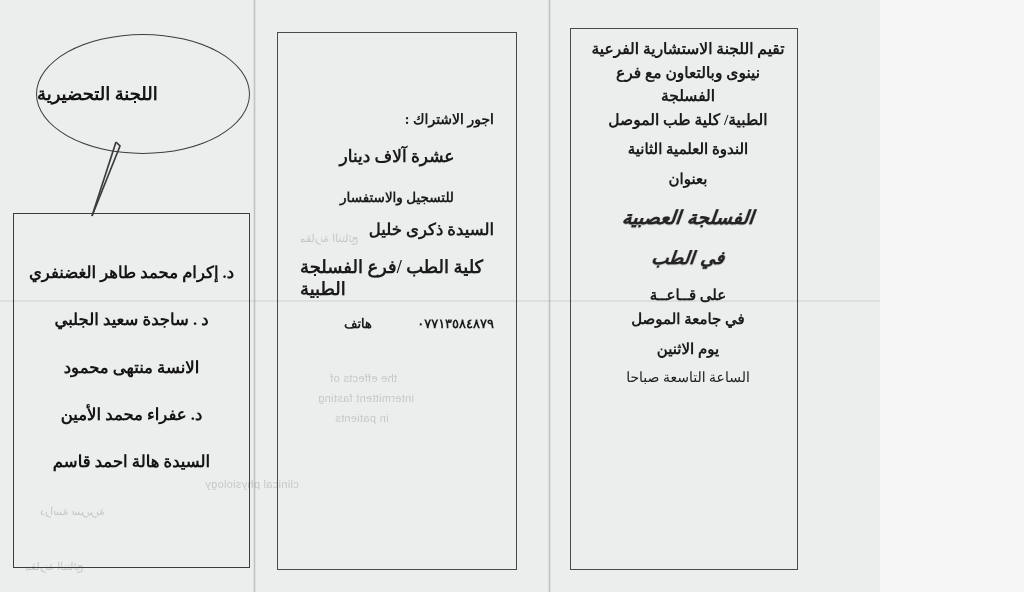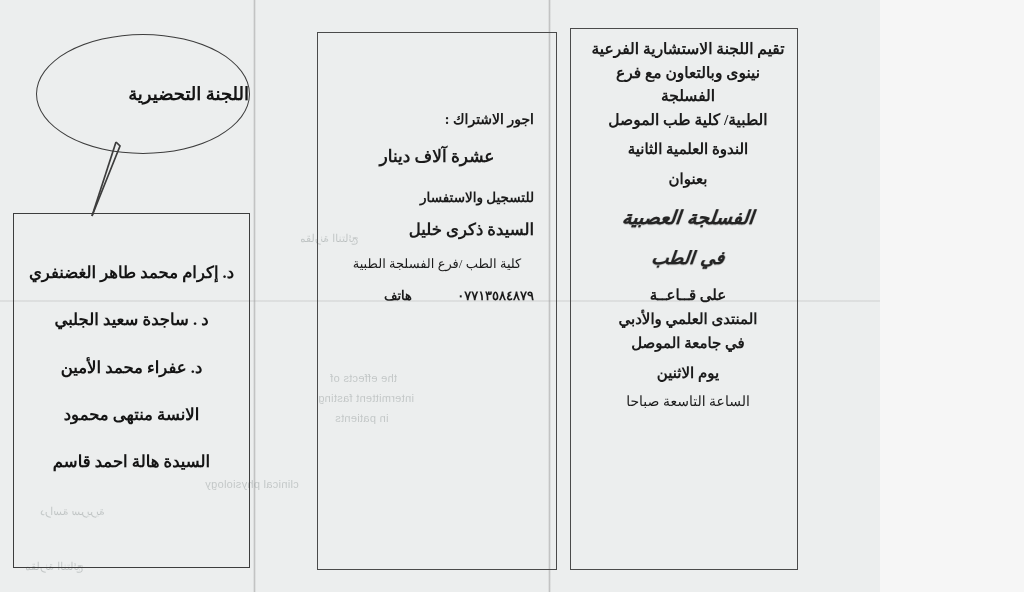--- a/index.html
+++ b/index.html
@@ -121,52 +121,51 @@
   
   #panel-mid {
     position: absolute;
     left: 277px;
     top: 32px;
     width: 240px;
     height: 538px;
     border: 1.6px solid #4a4a4a;
     box-sizing: border-box;
     color: #1b1b1b;
-    margin-left: 40px;
   }
   #panel-mid .inner {
     padding: 78px 22px 0 22px;
     text-align: right;
   }
   .mid-label {
     font-size: 14px;
     font-weight: bold;
     margin-bottom: 18px;
   }
   .mid-big {
     font-size: 17px;
     font-weight: bold;
     text-align: center;
     margin-bottom: 22px;
   }
   .mid-note {
     font-size: 13.5px;
     font-weight: bold;
-    text-align: right;
+    text-align: center;
     margin-bottom: 14px;
   }
   .mid-name {
     font-size: 16.5px;
     font-weight: bold;
     margin-bottom: 16px;
   }
   .mid-dept {
-    font-size: 13px;
-    font-weight: normal;
-    text-align: center;
+    font-size: 18px;
+    font-weight: bold;
+    text-align: left;
     margin-bottom: 16px;
   }
   .mid-phone {
     font-size: 13px;
     font-weight: bold;
     text-align: right;
     direction: rtl;
   }
   .mid-phone .digits { letter-spacing: 0.6px; }
   .mid-phone .lbl { margin-right: 42px; }
@@ -175,21 +174,21 @@
   #bubble {
     position: absolute;
     left: 36px;
     top: 34px;
     width: 212px;
     height: 118px;
     border: 1.7px solid #3d3d3d;
     border-radius: 50%;
     display: flex;
     align-items: center;
-    justify-content: flex-start;
+    justify-content: flex-end;
     color: #141414;
     font-size: 18px;
     font-weight: bold;
     background: transparent;
   }
   
   #tail {
     position: absolute;
     left: 86px;
     top: 140px;
@@ -245,21 +244,20 @@
     <div class="spacer-sm"></div>
     <div class="sub">الندوة العلمية الثانية</div>
     <div class="spacer-sm"></div>
     <div class="sub">بعنوان</div>
     <div class="spacer-md"></div>
     <div class="title-fancy">الفسلجة العصبية</div>
     <div class="spacer-md"></div>
     <div class="title-fancy small">في الطب</div>
     <div class="spacer-md"></div>
     <div class="sub">على  قــاعــة</div>
-    <div class="sub">المنتدى العلمي والأدبي</div>
     <div class="sub">في جامعة الموصل</div>
     <div class="spacer-sm"></div>
     <div class="sub">يوم  الاثنين</div>
     <div class="last">الساعة التاسعة صباحا</div>
   </div>
 
   <div id="panel-mid">
     <div class="inner">
       <div class="mid-label">اجور الاشتراك :</div>
       <div class="mid-big">عشرة آلاف دينار</div>
@@ -279,18 +277,18 @@
   <div id="tail">
     <svg width="42" height="78" viewBox="0 0 42 78" xmlns="http://www.w3.org/2000/svg">
       <path d="M30 2 L34 6 L6 76" fill="none" stroke="#3d3d3d" stroke-width="1.7"></path>
       <path d="M30 2 L6 76" fill="none" stroke="#3d3d3d" stroke-width="1.7"></path>
     </svg>
   </div>
 
   <div id="panel-left">
     <div class="member">د. إكرام محمد طاهر الغضنفري</div>
     <div class="member">د . ساجدة سعيد الجلبي</div>
+    <div class="member">الانسة منتهى محمود</div>
     <div class="member">د.  عفراء محمد  الأمين</div>
-    <div class="member">الانسة منتهى محمود</div>
     <div class="member">السيدة هالة احمد قاسم</div>
   </div>
 
 </div>
 
 </body></html>

